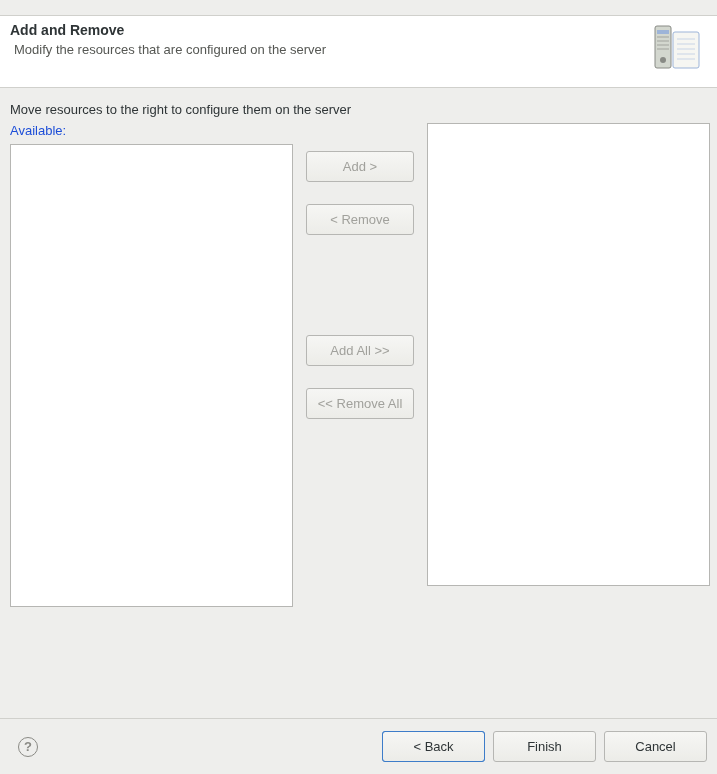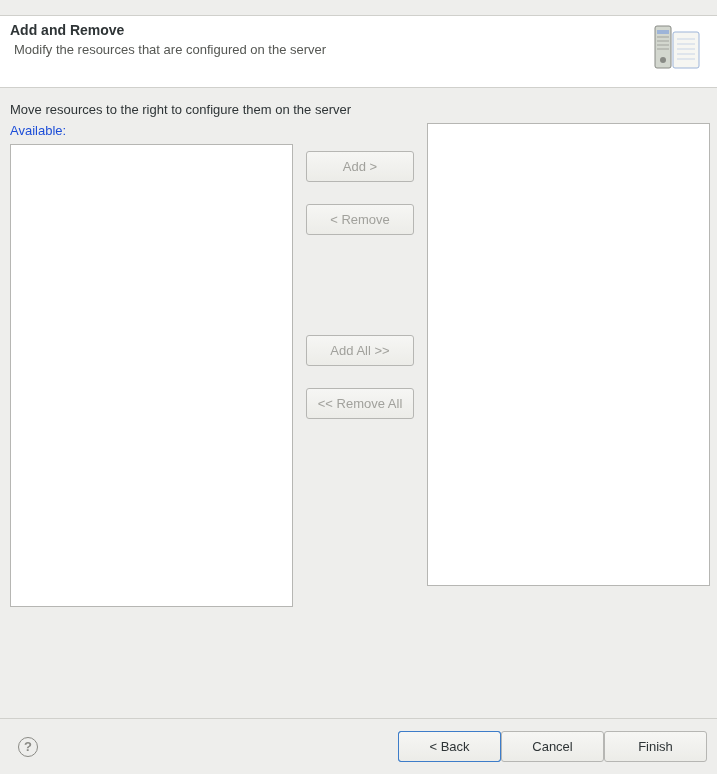--- a/index.html
+++ b/index.html
@@ -112,21 +112,21 @@
       right: 0;
       border-top: 1px solid #d0d0cc;
       background: #eeeeec;
       padding: 12px 10px;
       display: flex;
       align-items: center;
       justify-content: space-between;
     }
     .footer-buttons {
       display: flex;
-      gap: 0;
+      gap: 8px;
     }
     .footer .btn {
       width: 103px;
     }
     .help-icon {
       width: 20px;
       height: 20px;
       border: 1.5px solid #8a8a85;
       border-radius: 50%;
       display: flex;
@@ -194,16 +194,16 @@
     </div>
   </div>
 </div>
 
 <div class="footer">
   <div class="help-icon">
     <span>?</span>
   </div>
   <div class="footer-buttons">
     <button class="btn focused">&lt; Back</button>
+    <button class="btn">Finish</button>
     <button class="btn">Cancel</button>
-    <button class="btn">Finish</button>
   </div>
 </div>
 
 </body></html>

